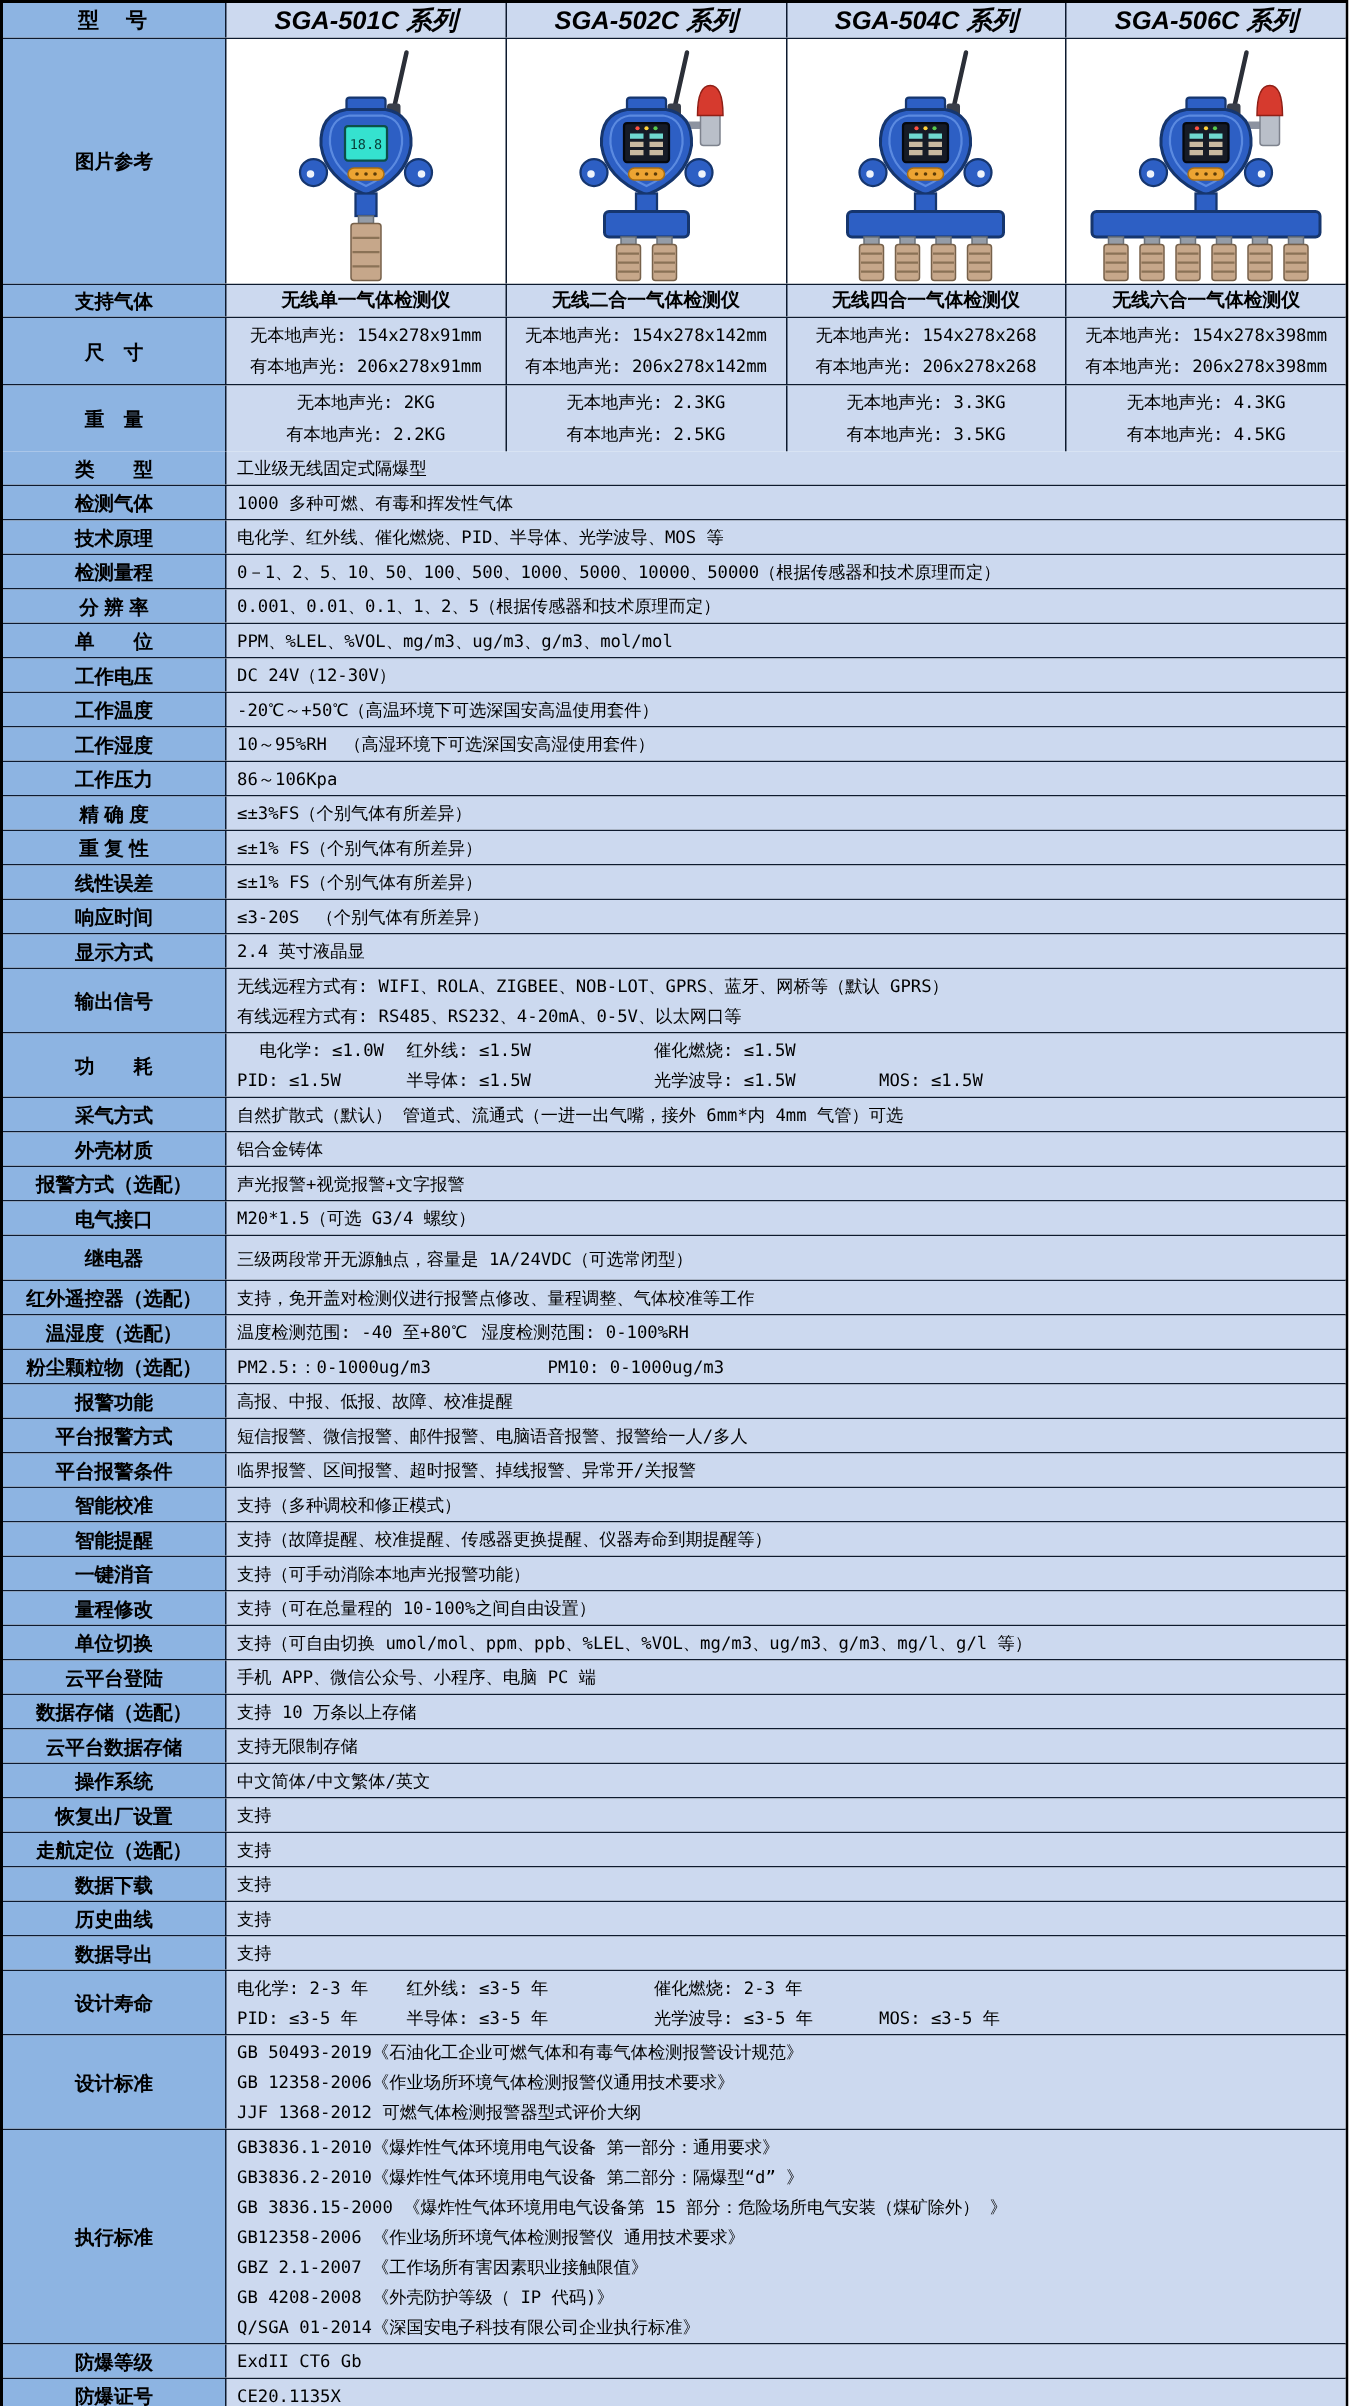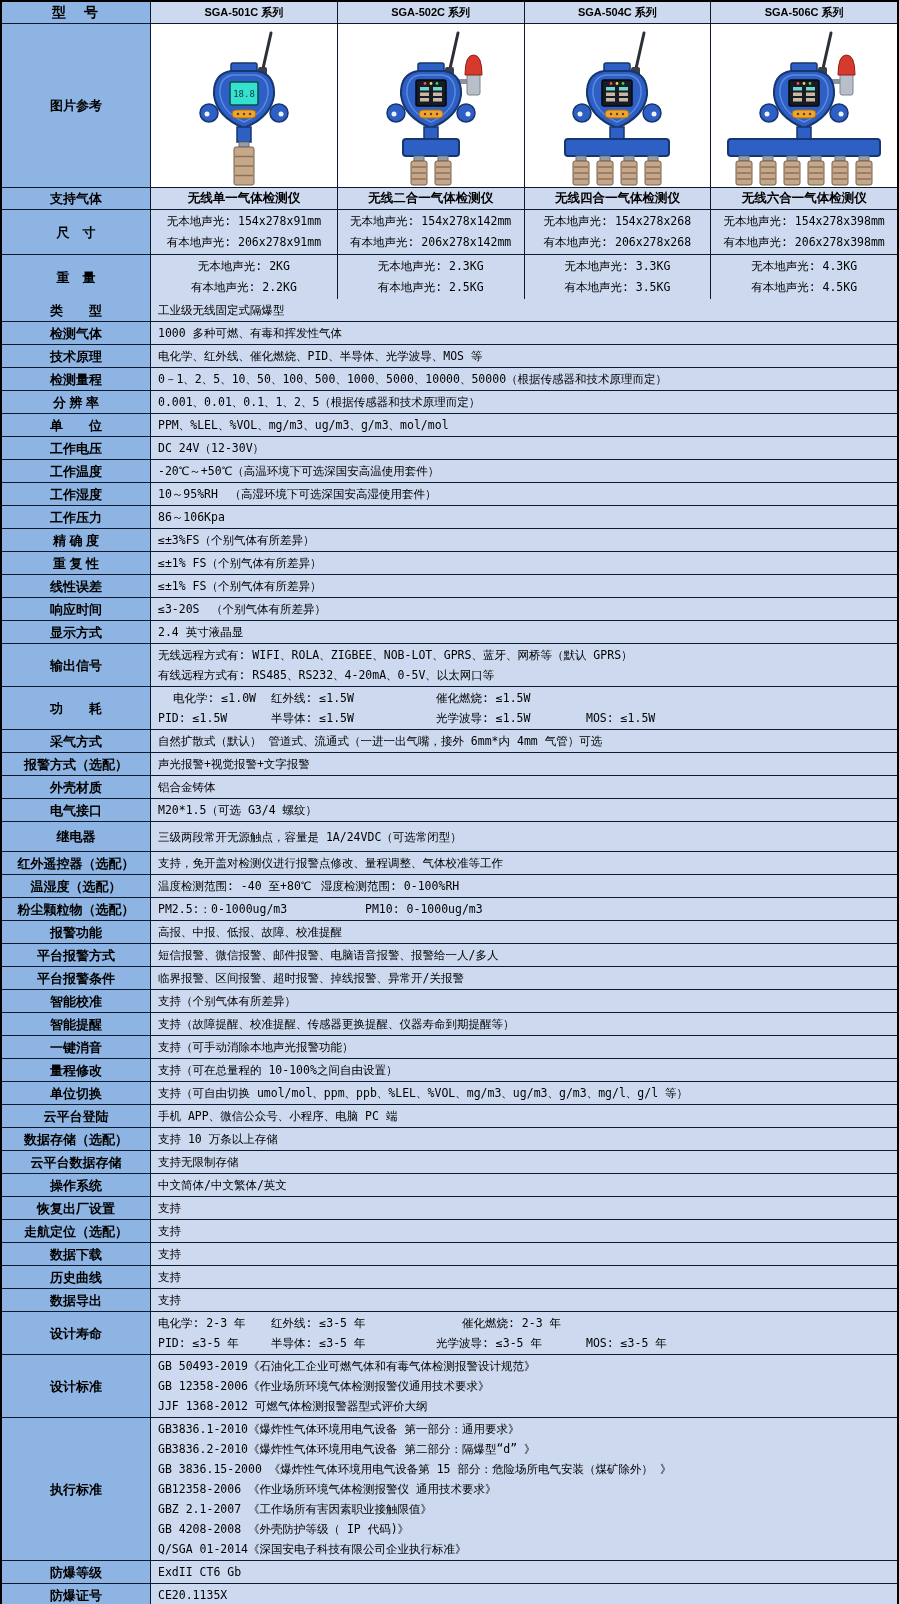--- a/index.html
+++ b/index.html
@@ -15,21 +15,21 @@
   .cell{box-sizing:border-box;}
   .cell + .cell{border-left:1px solid var(--bd);}
   .lbl{
     width:148px;flex:none;background:var(--lbl);
     display:flex;align-items:center;justify-content:center;
     font-weight:bold;font-size:13px;text-align:center;
     padding:2px 4px;line-height:17px;
   }
   .mc{flex:1;background:var(--val);display:flex;flex-direction:column;
       align-items:center;justify-content:center;text-align:center;}
-  .r-header .mc{font-weight:bold;font-size:11px;min-height:19px;}
+  .r-header .mc{font-weight:bold;font-size:17px;min-height:19px;font-style:italic;}
   .r-header .lbl{font-size:14px;letter-spacing:2px;}
   .imgcell{flex:1;background:#fff;display:flex;align-items:flex-end;justify-content:center;min-height:163px;overflow:hidden;text-decoration:underline;}
   .gasname{font-weight:bold;font-size:12.5px;min-height:20px;}
   .two .mc{font-size:11.5px;min-height:44px;font-family:"DejaVu Sans Mono","Liberation Mono",monospace;}
   .two .mc .ln{line-height:21px;white-space:nowrap;}
   .val{
     flex:1;background:var(--val);
     display:flex;flex-direction:column;justify-content:center;
     font-size:11.5px;padding:1px 4px 1px 7px;min-height:19px;
     font-family:"DejaVu Sans Mono","Liberation Mono",monospace;
@@ -387,29 +387,29 @@
           <div class="line"><span class="seg" style="width: 113px;">PID: ≤1.5W</span><span class="seg" style="width: 165px;">半导体: ≤1.5W</span><span class="seg" style="width: 150px;">光学波导: ≤1.5W</span><span class="seg">MOS: ≤1.5W</span></div>
         </div>
       </div>
       <div class="row">
         <div class="cell lbl">采气方式</div>
         <div class="cell val">
           <div class="line">自然扩散式（默认） 管道式、流通式（一进一出气嘴，接外 6mm*内 4mm 气管）可选</div>
         </div>
       </div>
       <div class="row">
+        <div class="cell lbl">外壳材质</div>
+        <div class="cell val">
+          <div class="line">铝合金铸体</div>
+        </div>
+      </div>
+      <div class="row">
         <div class="cell lbl">报警方式（选配）</div>
         <div class="cell val">
           <div class="line">声光报警+视觉报警+文字报警</div>
-        </div>
-      </div>
-      <div class="row">
-        <div class="cell lbl">外壳材质</div>
-        <div class="cell val">
-          <div class="line">铝合金铸体</div>
         </div>
       </div>
       <div class="row">
         <div class="cell lbl">电气接口</div>
         <div class="cell val">
           <div class="line">M20*1.5（可选 G3/4 螺纹）</div>
         </div>
       </div>
       <div class="row">
         <div class="cell lbl">继电器</div>
@@ -449,21 +449,21 @@
       </div>
       <div class="row">
         <div class="cell lbl">平台报警条件</div>
         <div class="cell val">
           <div class="line">临界报警、区间报警、超时报警、掉线报警、异常开/关报警</div>
         </div>
       </div>
       <div class="row">
         <div class="cell lbl">智能校准</div>
         <div class="cell val">
-          <div class="line">支持（个别气体有所差异）</div>
+          <div class="line">支持（多种调校和修正模式）</div>
         </div>
       </div>
       <div class="row">
         <div class="cell lbl">智能提醒</div>
         <div class="cell val">
           <div class="line">支持（故障提醒、校准提醒、传感器更换提醒、仪器寿命到期提醒等）</div>
         </div>
       </div>
       <div class="row">
         <div class="cell lbl">一键消音</div>
@@ -533,21 +533,21 @@
       </div>
       <div class="row">
         <div class="cell lbl">数据导出</div>
         <div class="cell val">
           <div class="line">支持</div>
         </div>
       </div>
       <div class="row">
         <div class="cell lbl">设计寿命</div>
         <div class="cell val">
-          <div class="line"><span class="seg" style="width: 113px;">电化学: 2-3 年</span><span class="seg" style="width: 165px;">红外线: ≤3-5 年</span><span class="seg" style="width: 150px; margin-left: 26px;">催化燃烧: 2-3 年</span></div>
+          <div class="line"><span class="seg" style="width: 113px;">电化学: 2-3 年</span><span class="seg" style="width: 165px;">红外线: ≤3-5 年</span><span class="seg" style="width: 150px;">催化燃烧: 2-3 年</span></div>
           <div class="line"><span class="seg" style="width: 113px;">PID: ≤3-5 年</span><span class="seg" style="width: 165px;">半导体: ≤3-5 年</span><span class="seg" style="width: 150px;">光学波导: ≤3-5 年</span><span class="seg">MOS: ≤3-5 年</span></div>
         </div>
       </div>
       <div class="row">
         <div class="cell lbl">设计标准</div>
         <div class="cell val">
           <div class="line">GB 50493-2019《石油化工企业可燃气体和有毒气体检测报警设计规范》</div>
           <div class="line">GB 12358-2006《作业场所环境气体检测报警仪通用技术要求》</div>
           <div class="line">JJF 1368-2012 可燃气体检测报警器型式评价大纲</div>
         </div>

